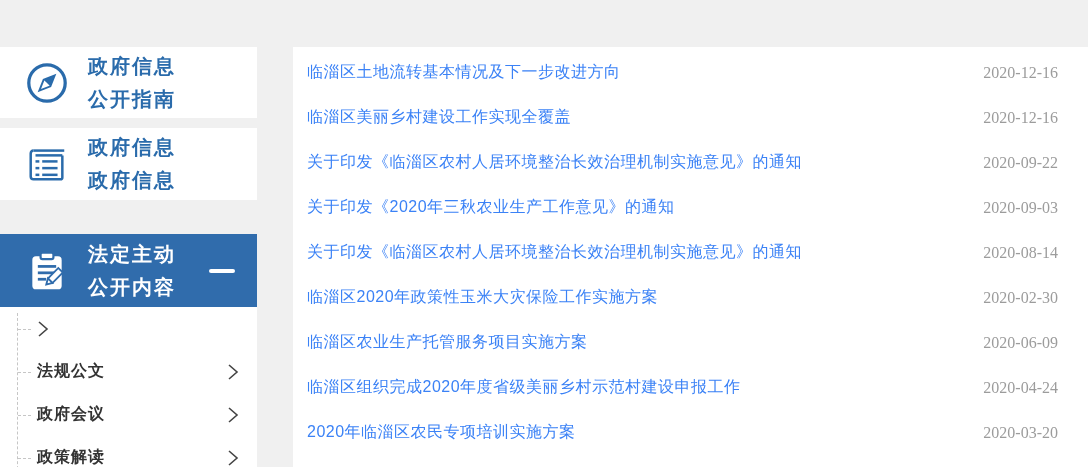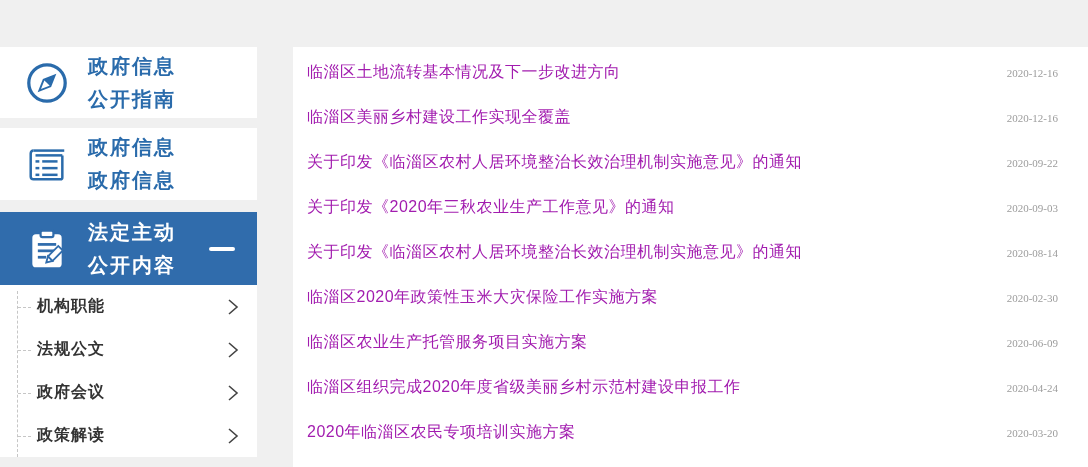--- a/index.html
+++ b/index.html
@@ -7,43 +7,43 @@
   .canvas{position:relative;width:1088px;height:467px;background:#f0f0f0;overflow:hidden;}
 
   
   .sidebar{position:absolute;left:0;top:47px;width:257px;font-weight:bold;}
   .side-card{box-sizing:border-box;width:257px;height:71px;background:#ffffff;
     display:flex;align-items:center;padding-left:24px;cursor:pointer;}
   .side-card .icon-wrap{width:46px;height:46px;flex:0 0 46px;display:flex;align-items:center;justify-content:center;}
   .side-card .txt{margin-left:18px;color:#2a6bab;font-size:20px;line-height:33px;letter-spacing:2px;white-space:nowrap;}
   .card-guide{height:71px;}
   .card-system{margin-top:10px;height:72px;}
-  .card-active{position:relative;margin-top:12px;height:73px;background:#306cac;}
+  .card-active{position:relative;margin-top:34px;height:73px;background:#306cac;}
   .card-active .txt{color:#ffffff;}
   .minus-bar{position:absolute;right:22px;top:50%;margin-top:-2px;width:26px;height:4px;
     background:#ffffff;border-radius:2px;}
 
   
   .subnav{position:relative;width:257px;height:172px;background:#ffffff;}
   .tree-line{position:absolute;left:17px;top:6px;bottom:0;width:0;border-left:1px dashed #c6c6c6;}
   .sub-item{position:relative;box-sizing:border-box;height:43px;display:flex;align-items:center;
     padding-left:37px;padding-right:18px;cursor:pointer;}
   .sub-item .connector{position:absolute;left:18px;top:50%;width:13px;height:0;border-top:1px dashed #c6c6c6;}
   .sub-item:first-of-type .connector{display:none;}
   .sub-label{font-size:16px;color:#333333;letter-spacing:1px;flex:1;}
   .chev{width:12px;height:20px;flex:0 0 12px;}
 
   
   .main-panel{position:absolute;left:293px;top:47px;width:795px;height:420px;background:#ffffff;
     box-sizing:border-box;padding-top:3px;}
   .article-row{box-sizing:border-box;height:45px;display:flex;align-items:center;
     padding:0 30px 0 14px;cursor:pointer;}
-  .article-title{font-size:16px;color:#a21caf;letter-spacing:0.5px;white-space:nowrap;overflow:hidden;}
+  .article-title{font-size:16px;color:#3b82f6;letter-spacing:0.5px;white-space:nowrap;overflow:hidden;}
   .article-date{margin-left:auto;font-family:"Liberation Serif","DejaVu Serif",serif;
-    font-size:11px;color:#9c9c9c;white-space:nowrap;padding-left:20px;}
+    font-size:16px;color:#9c9c9c;white-space:nowrap;padding-left:20px;}
 </style>
 </head>
 <body>
 
 <div class="canvas">
 
   <div class="sidebar">
 
     <div class="side-card card-guide">
       <span class="icon-wrap">
@@ -98,21 +98,20 @@
         <span>公开内容</span>
       </span>
       <span class="minus-bar"></span>
     </div>
 
     <div class="subnav">
       <div class="tree-line"></div>
 
         <div class="sub-item">
           <span class="connector"></span>
-          <span class="sub-label">机构职能</span>
           <span class="chev">
             <svg width="12" height="20" viewBox="0 0 12 20">
               <polyline points="2,3 10,10 2,17" fill="none" stroke="#444444" stroke-width="1.6"></polyline>
             </svg>
           </span>
         </div>
 
         <div class="sub-item">
           <span class="connector"></span>
           <span class="sub-label">法规公文</span>

